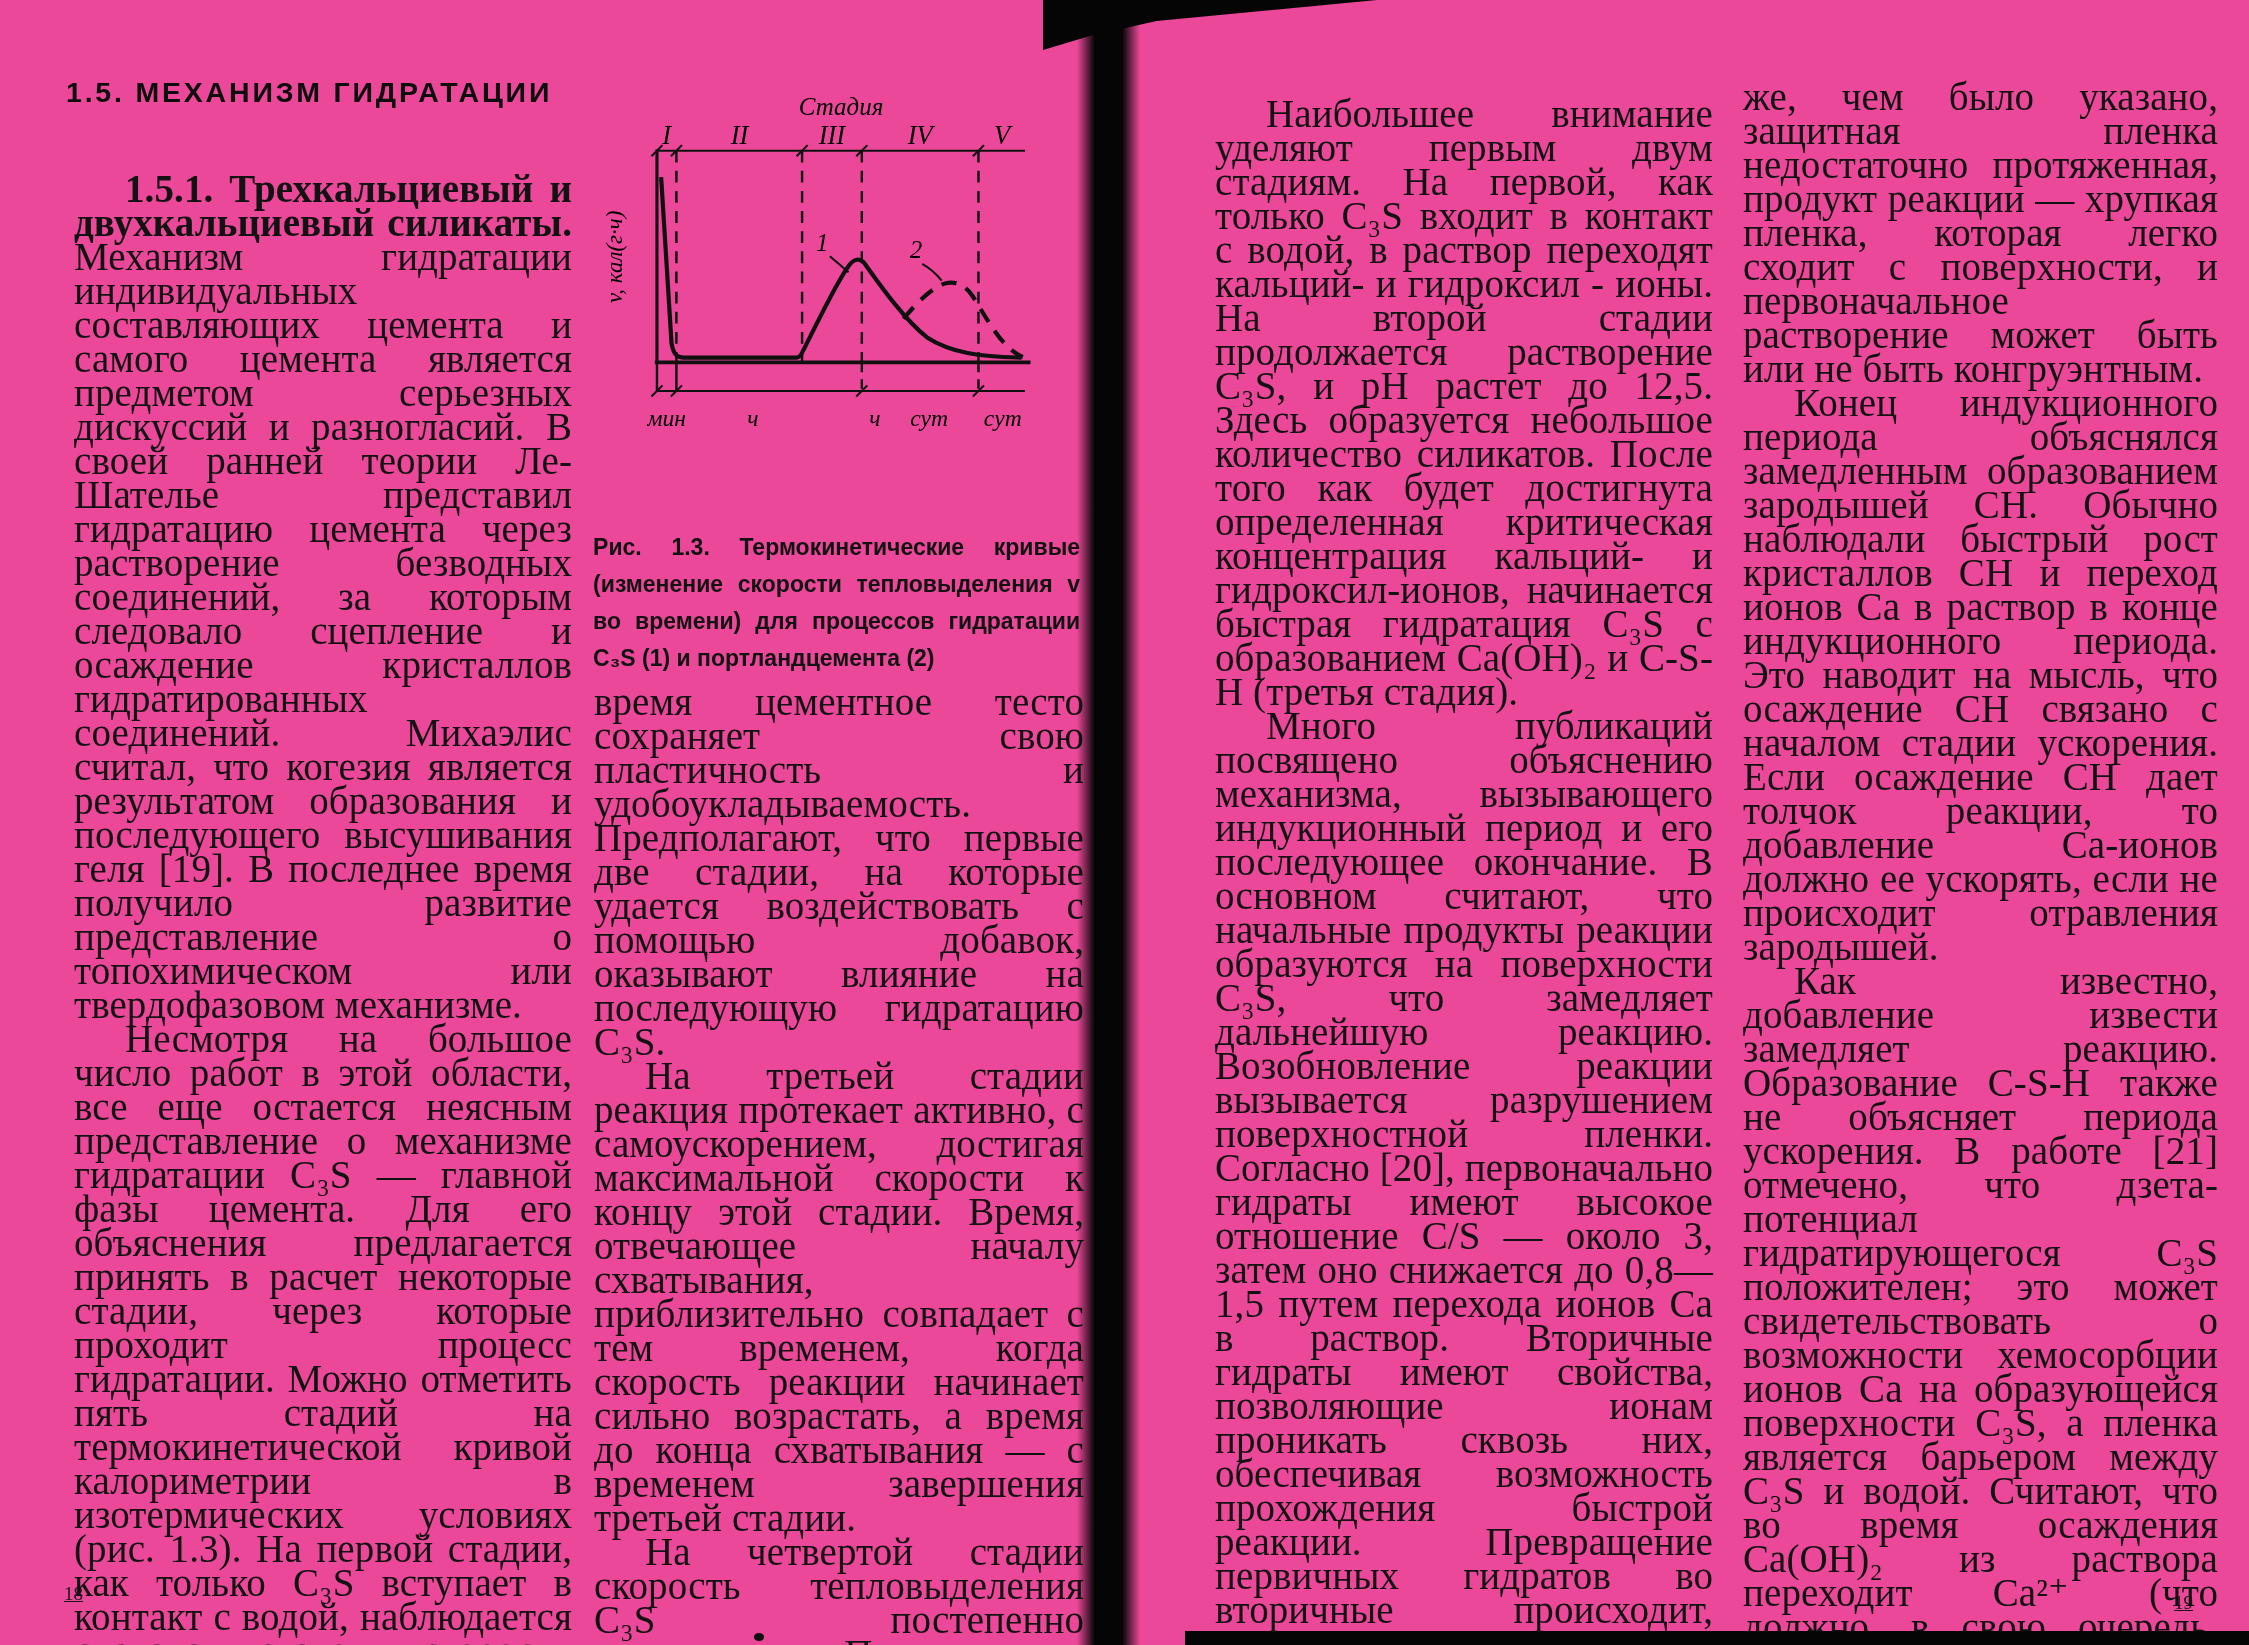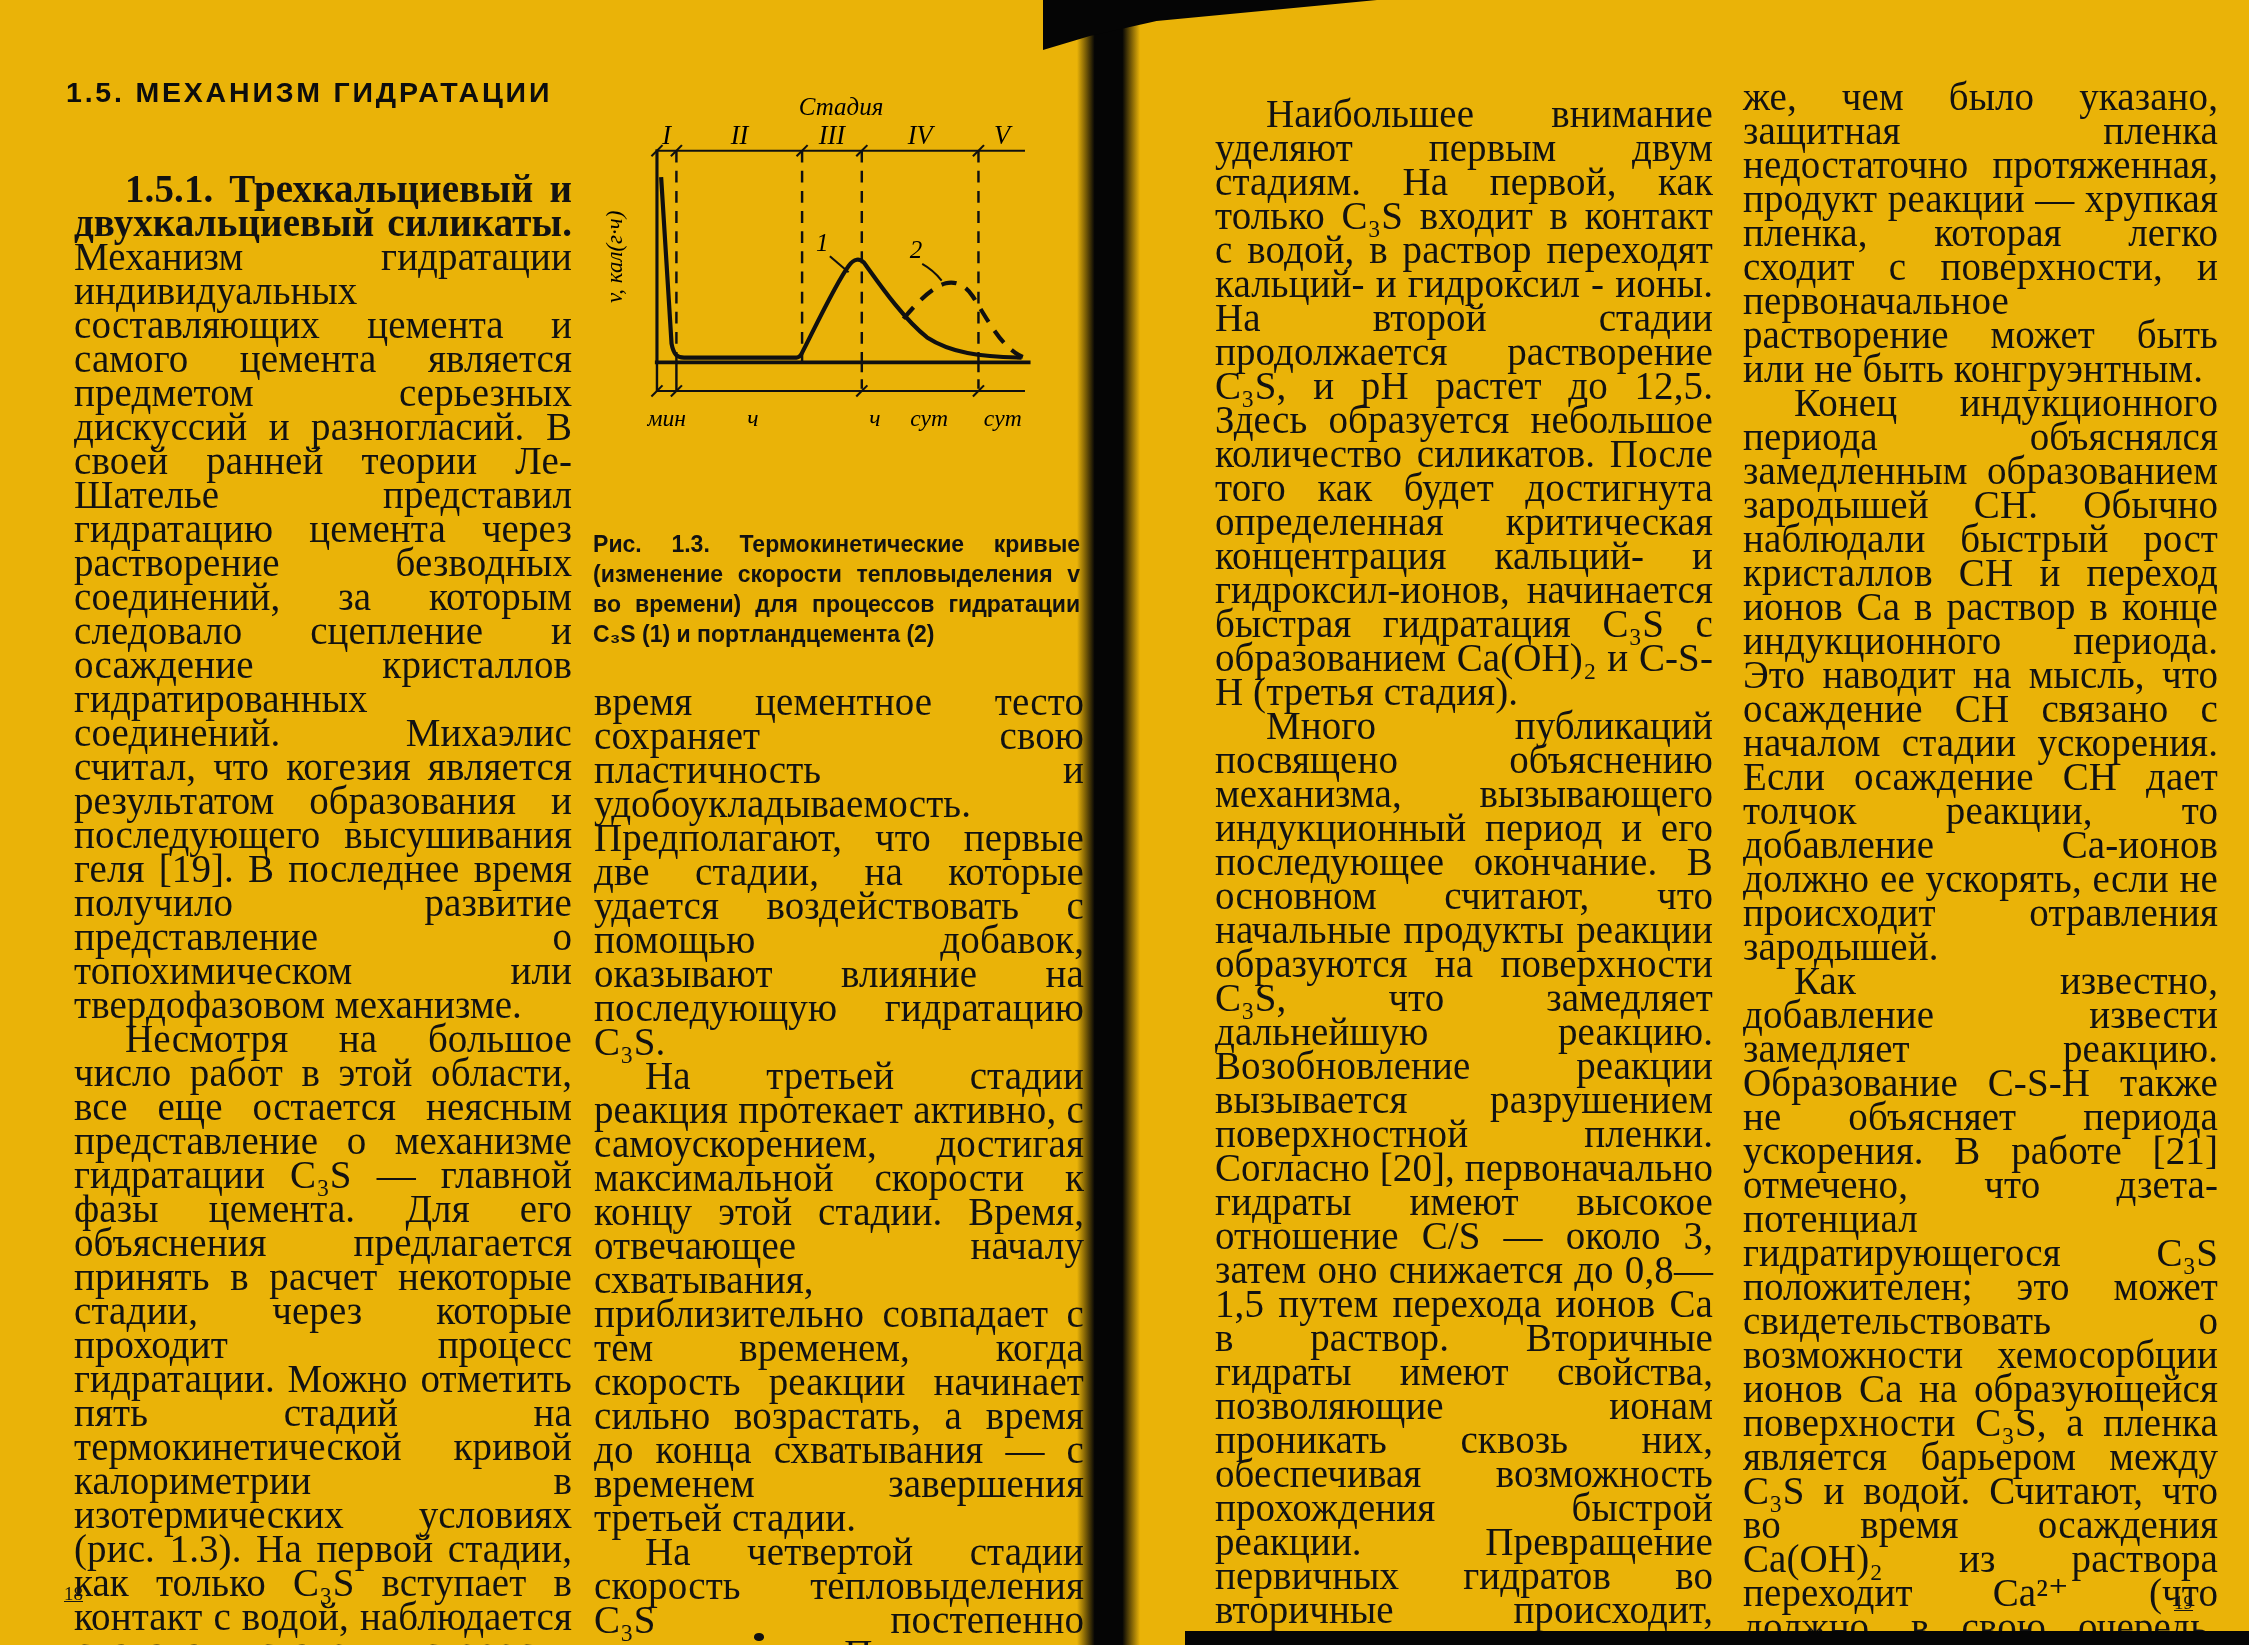--- a/index.html
+++ b/index.html
@@ -1,29 +1,29 @@
 <!DOCTYPE html>
 <html style="font-size:11px"><head>
 <meta charset="utf-8">
 <style>
   html,body{margin:0;padding:0;background:#d8d6d0;}
-  .canvas{position:relative;width:2250px;height:1646px;background:#eab308;overflow:hidden;
+  .canvas{position:relative;width:2250px;height:1646px;background:#ec4899;overflow:hidden;
           font-family:"Liberation Serif","DejaVu Serif",serif;color:#101010;}
   .abs{position:absolute;}
   h1.heading{margin:0;font-family:"Liberation Sans","DejaVu Sans",sans-serif;
              font-weight:bold;font-size:28.5px;letter-spacing:2.8px;color:#0d0d0d;}
   .col{position:absolute;}
   .para{margin:0;text-align:justify;font-size:39px;line-height:34px;color:#121212;
         letter-spacing:0.1px;}
   .para + .para{margin-top:0;}
   .indent{text-indent:51px;}
   .lead-bold{font-weight:bold;}
   figure.fig{position:absolute;margin:0;}
   figcaption.cap{font-family:"Liberation Sans","DejaVu Sans",sans-serif;font-weight:bold;
-                 font-size:23px;line-height:30px;text-align:justify;color:#121212;}
+                 font-size:23px;line-height:37px;text-align:justify;color:#121212;}
   .pagenum{position:absolute;font-size:19px;color:#161616;text-decoration:underline;}
   
   .spine{left:1077px;top:0;width:63px;height:1646px;
          background:linear-gradient(90deg,rgba(10,10,10,0) 0%,#050505 28%,#050505 72%,rgba(10,10,10,0) 100%);}
   .top-wedge{left:1043px;top:0;width:334px;height:50px;background:#050505;
              clip-path:polygon(0 0,100% 0,34% 42%,14% 72%,0 100%);}
   .bottom-strip{left:1185px;top:1631px;width:1065px;height:14.6px;background:#050505;}
   .speck{left:754px;top:1633px;width:9.7px;height:7.6px;background:#111;border-radius:50%;}
   svg text{font-family:"Liberation Serif","DejaVu Serif",serif;}
 </style>

